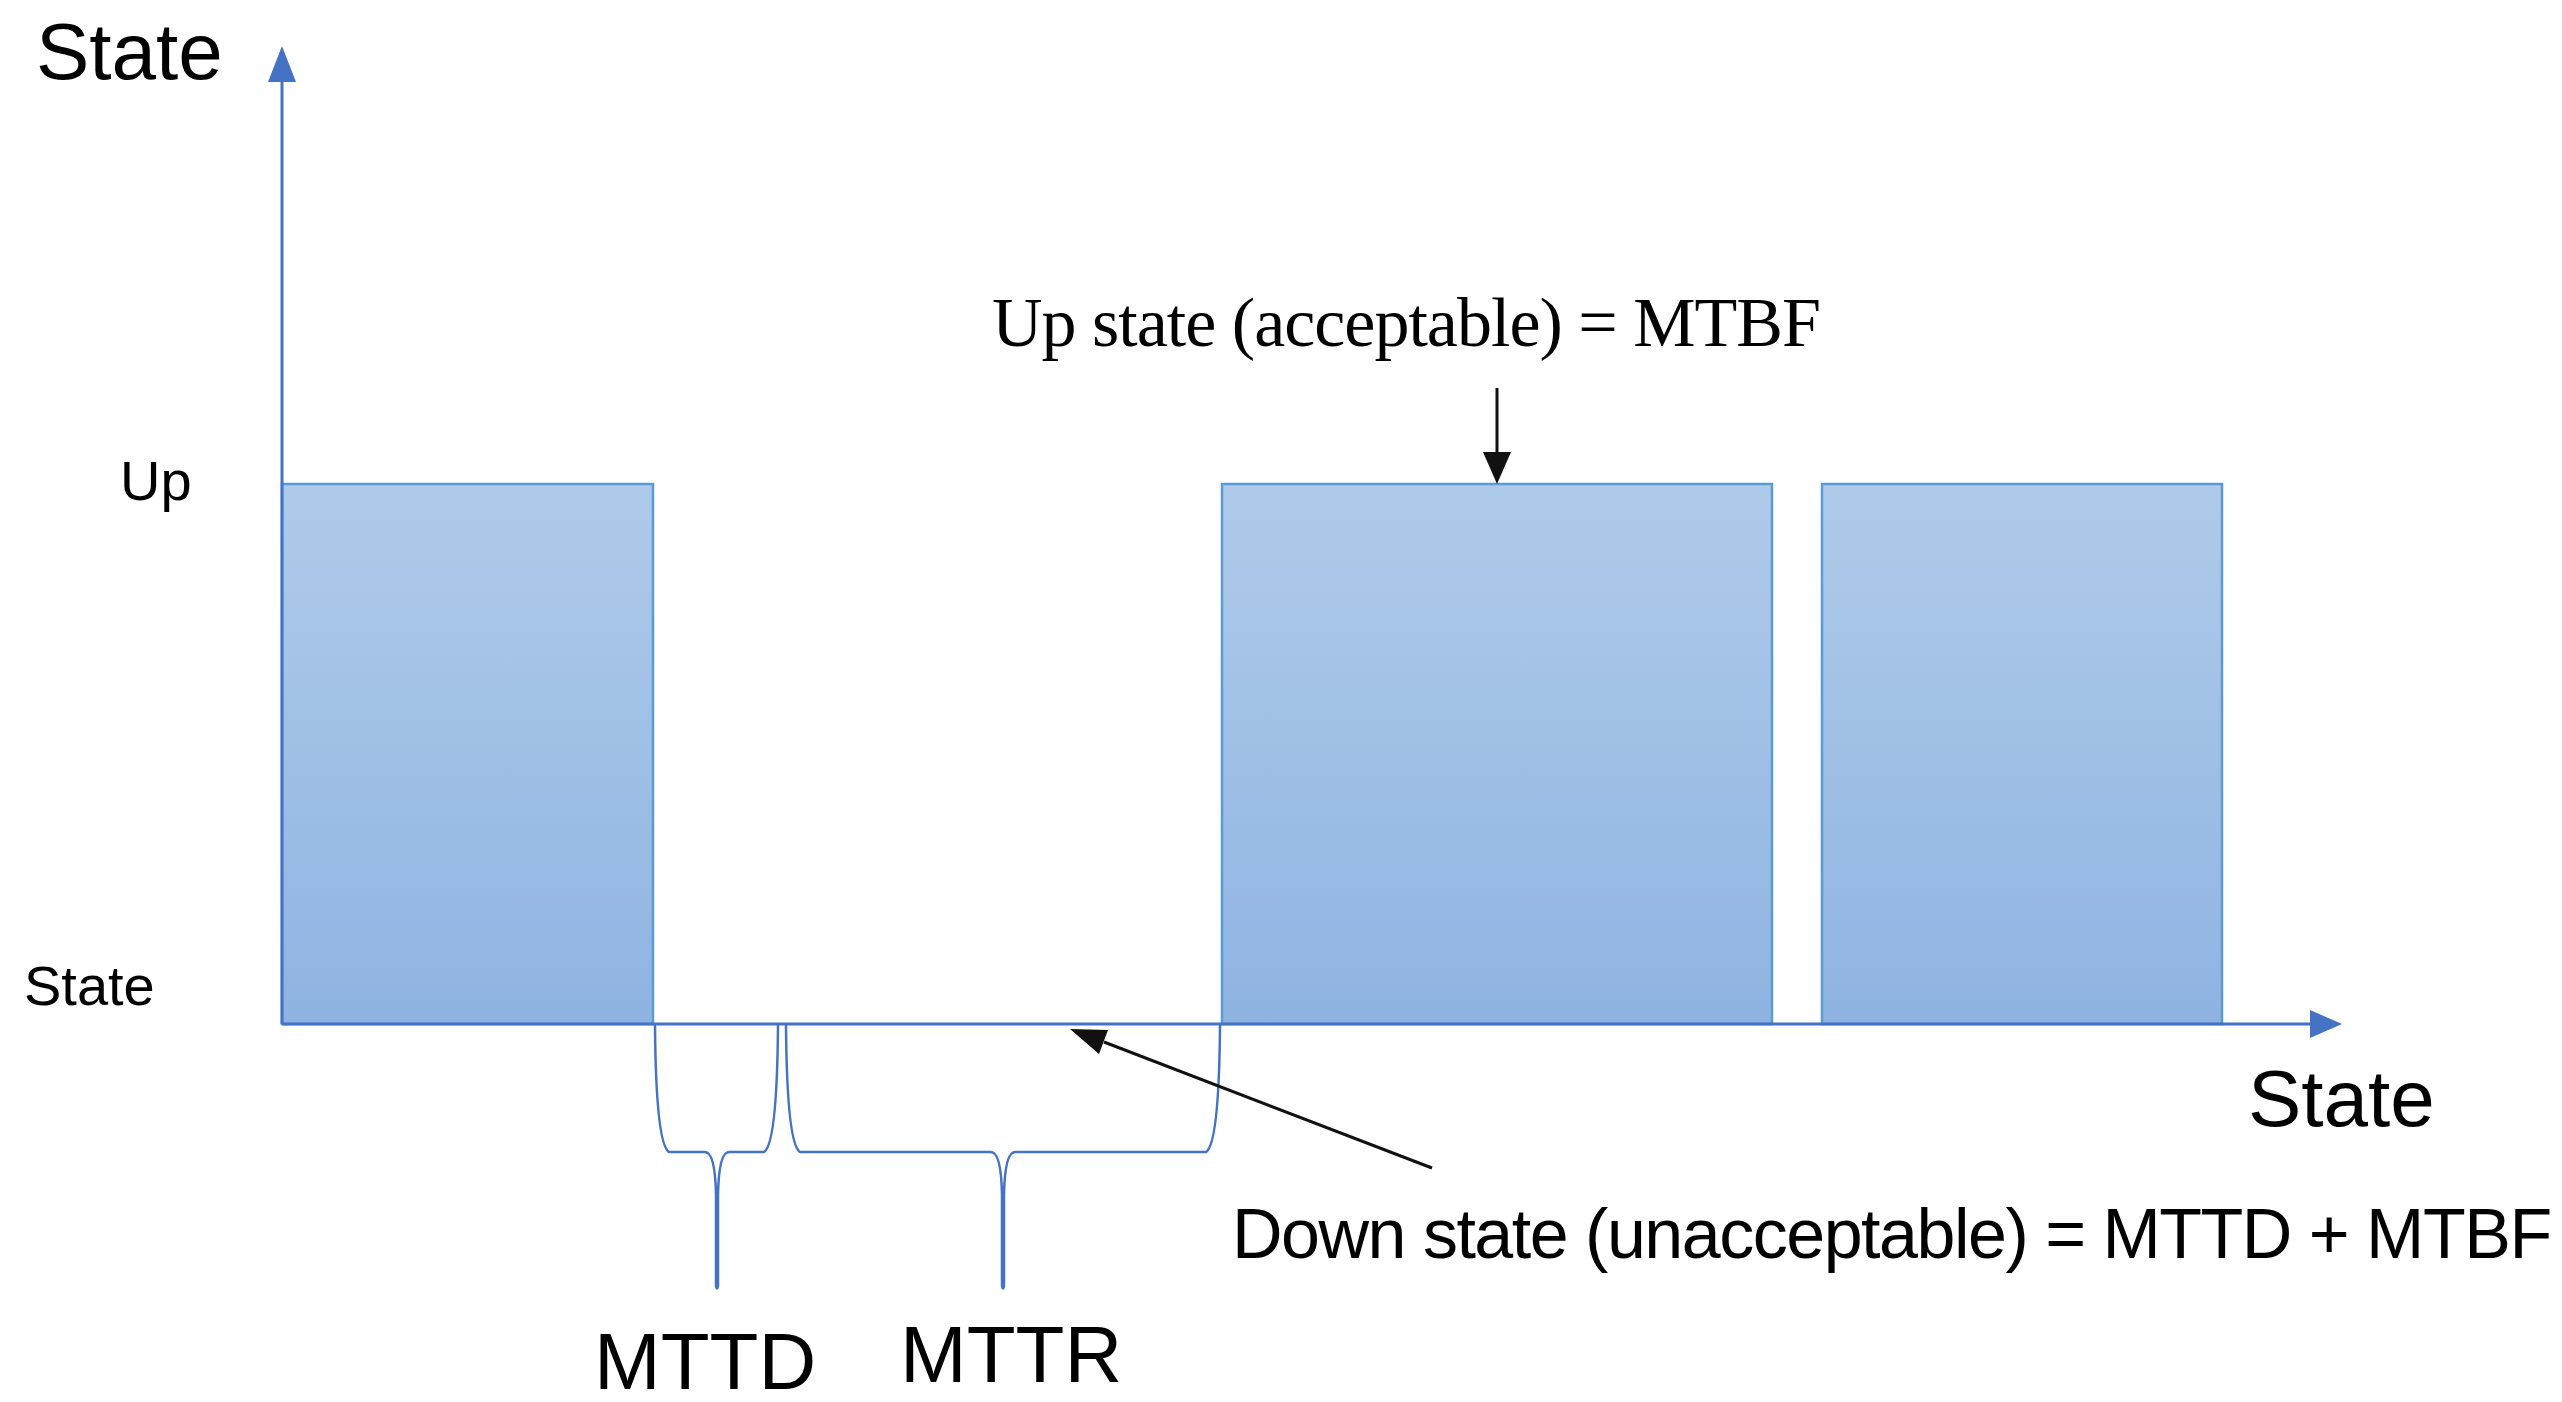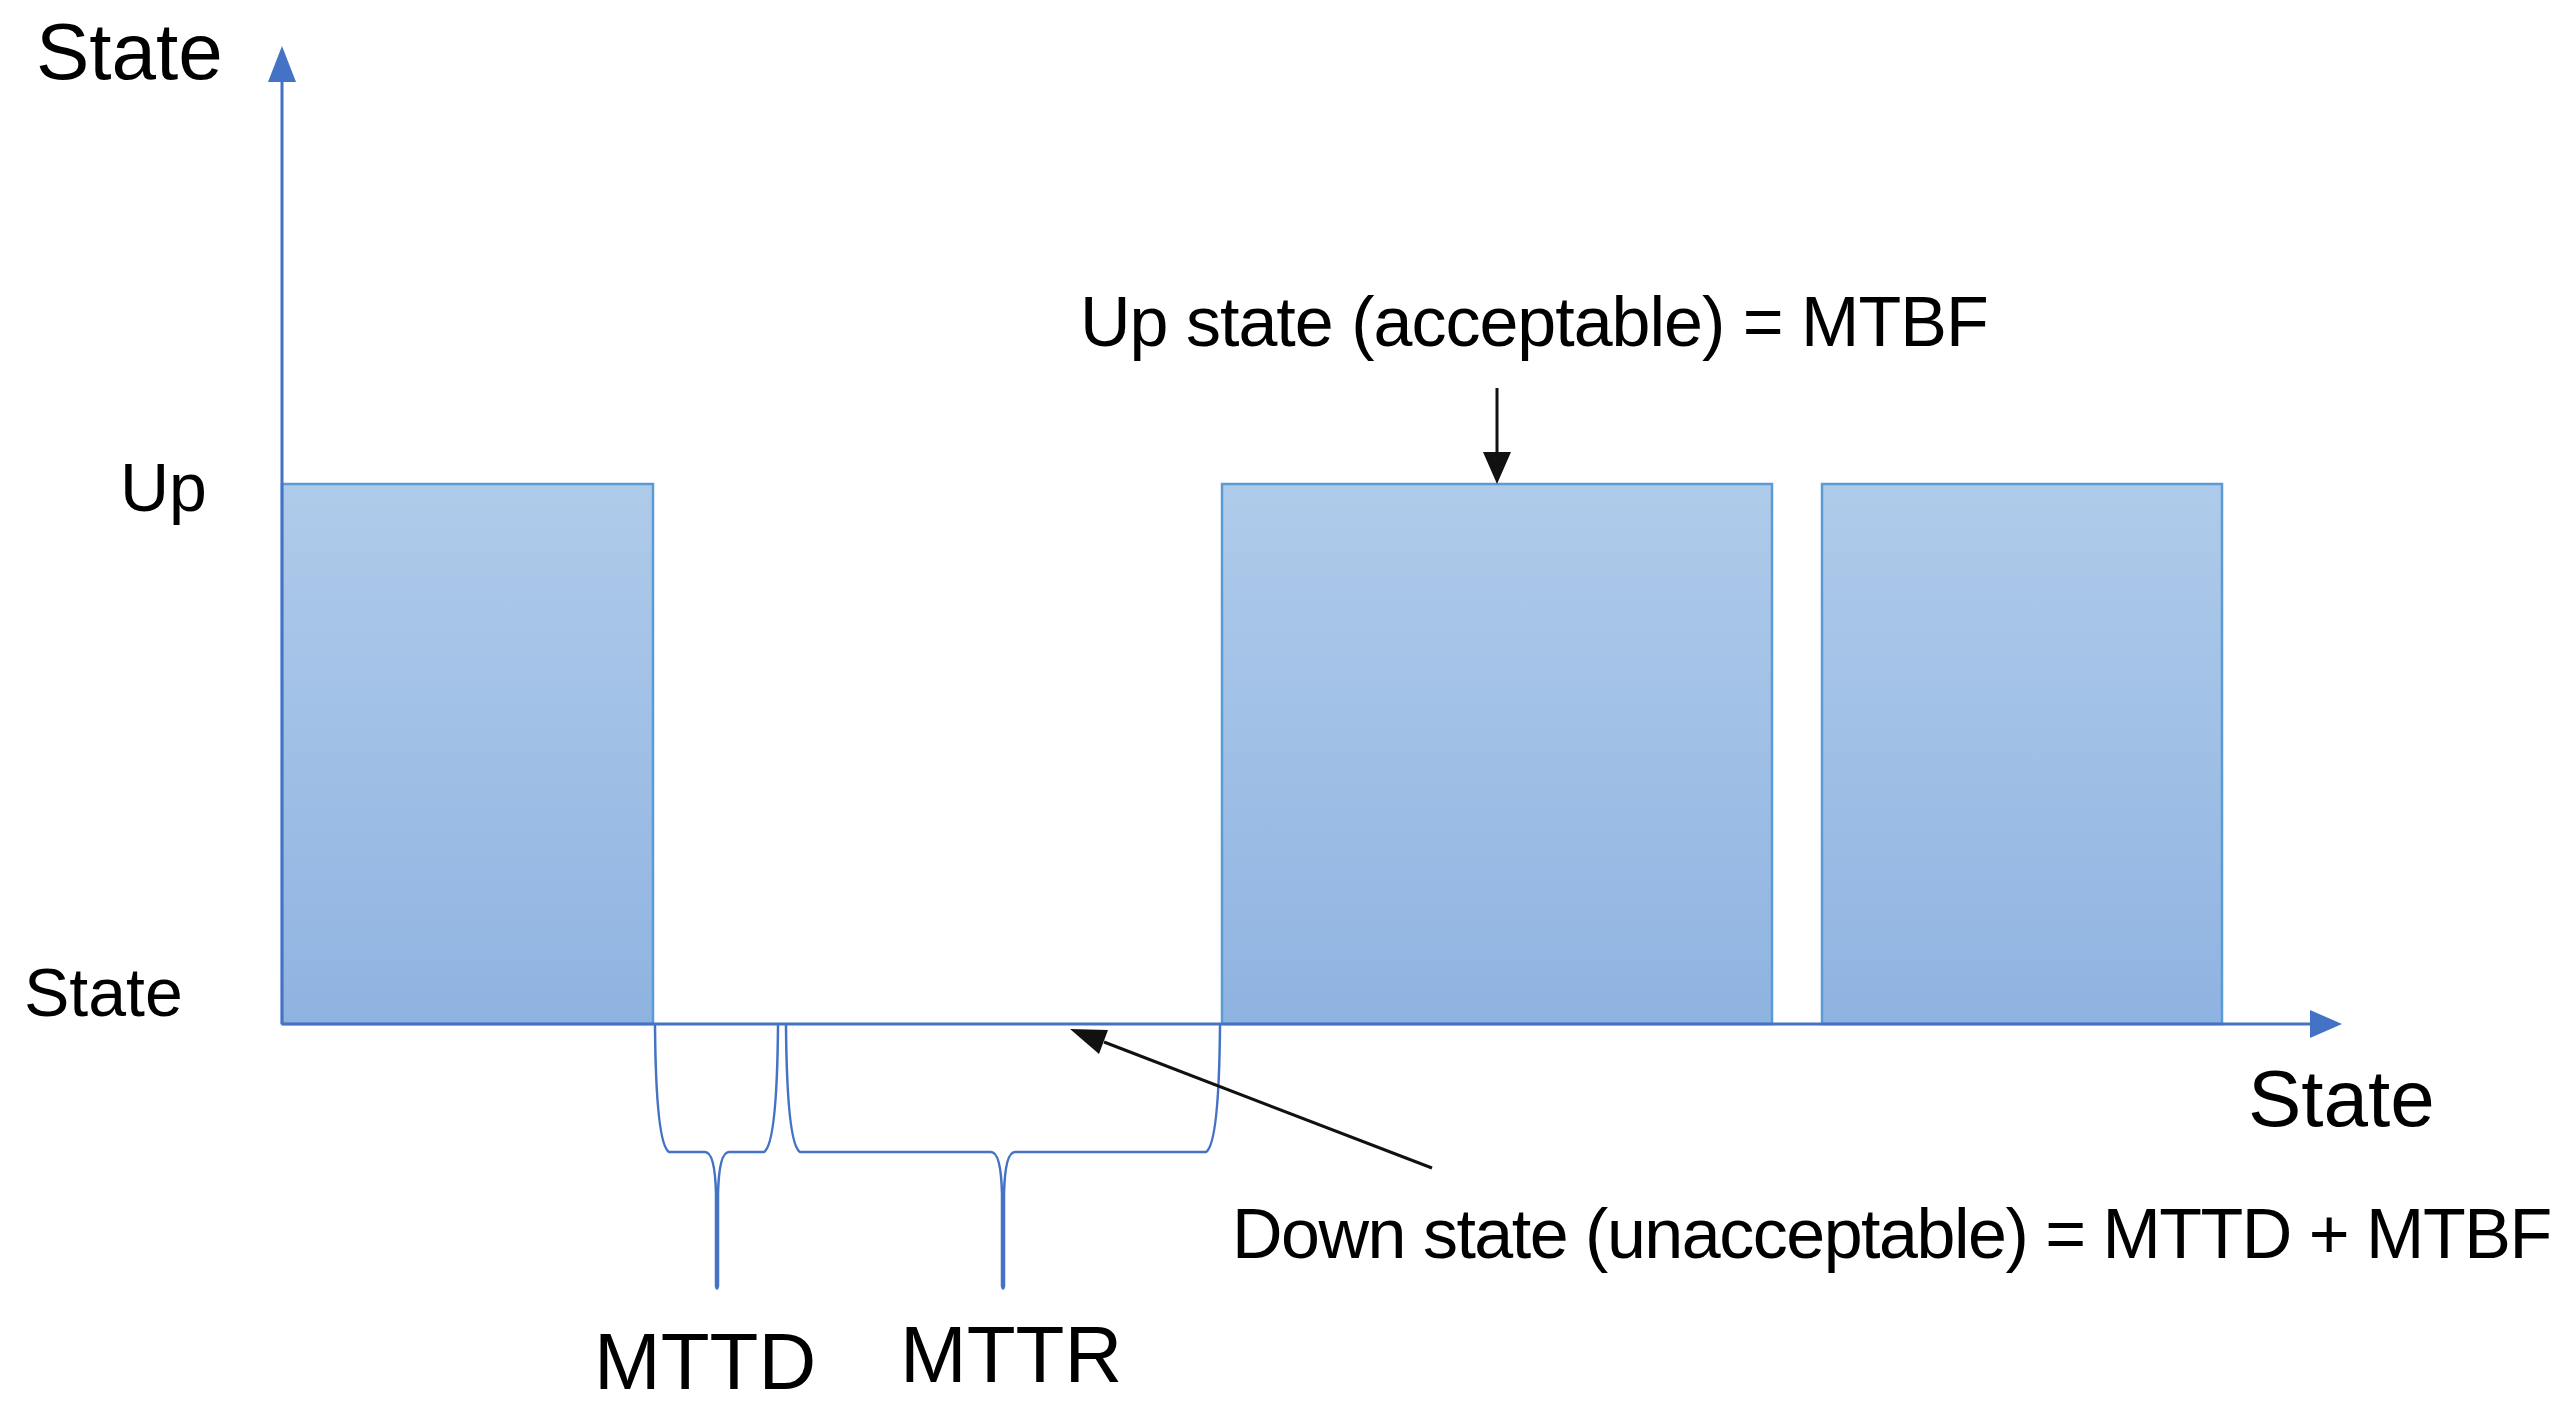--- a/index.html
+++ b/index.html
@@ -18,21 +18,21 @@
   .stop-bottom{stop-color:var(--box_fill_bottom);}
   .brace{stroke:var(--brace_blue);stroke-width:2.5;fill:none;stroke-linecap:round;}
   .black-line{stroke:var(--arrow_black);stroke-width:3;fill:none;}
   .black-head{fill:var(--arrow_black);stroke:none;}
   .lbl{
     position:absolute;
     color:var(--text_black);
     line-height:1.05;
     white-space:nowrap;
   }
-  .tick{font-size:68px;}
+  .tick{font-size:56px;}
   .title{font-size:80px;font-weight:normal;}
   .ann{font-size:70px;letter-spacing:-1px;}
   .interval{font-size:80px;}
 </style>
 </head>
 <body>
 
 <div id="canvas">
 
   <svg id="figure-svg" width="2562" height="1402" viewBox="0 0 2562 1402">
@@ -69,21 +69,21 @@
   </svg>
 
   <div class="lbl title" style="left:36px;top:10px;">State</div>
 
   <div class="lbl tick" style="left:120px;top:452px;">Up</div>
 
   <div class="lbl tick" style="left:24px;top:957px;">State</div>
 
   <div class="lbl title" style="left:2248px;top:1057px;">State</div>
 
-  <div class="lbl ann" style="left:1080px;top:286px;">Up state (acceptable) = MTBF</div>
+  <div class="lbl ann" style="left:992px;top:286px;font-family:Liberation Serif, serif;">Up state (acceptable) = MTBF</div>
 
   <div class="lbl ann" style="left:1232px;top:1198px;letter-spacing:-1.5px;">Down state (unacceptable) = MTTD + MTBF</div>
 
   <div class="lbl interval" style="left:594px;top:1320px;">MTTD</div>
 
   <div class="lbl interval" style="left:900px;top:1313px;">MTTR</div>
 
 </div>
 
 </body></html>

